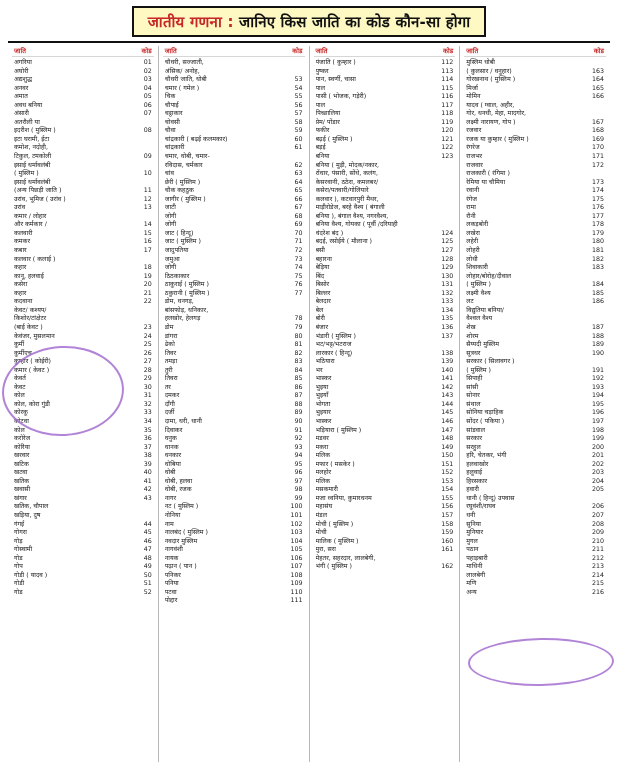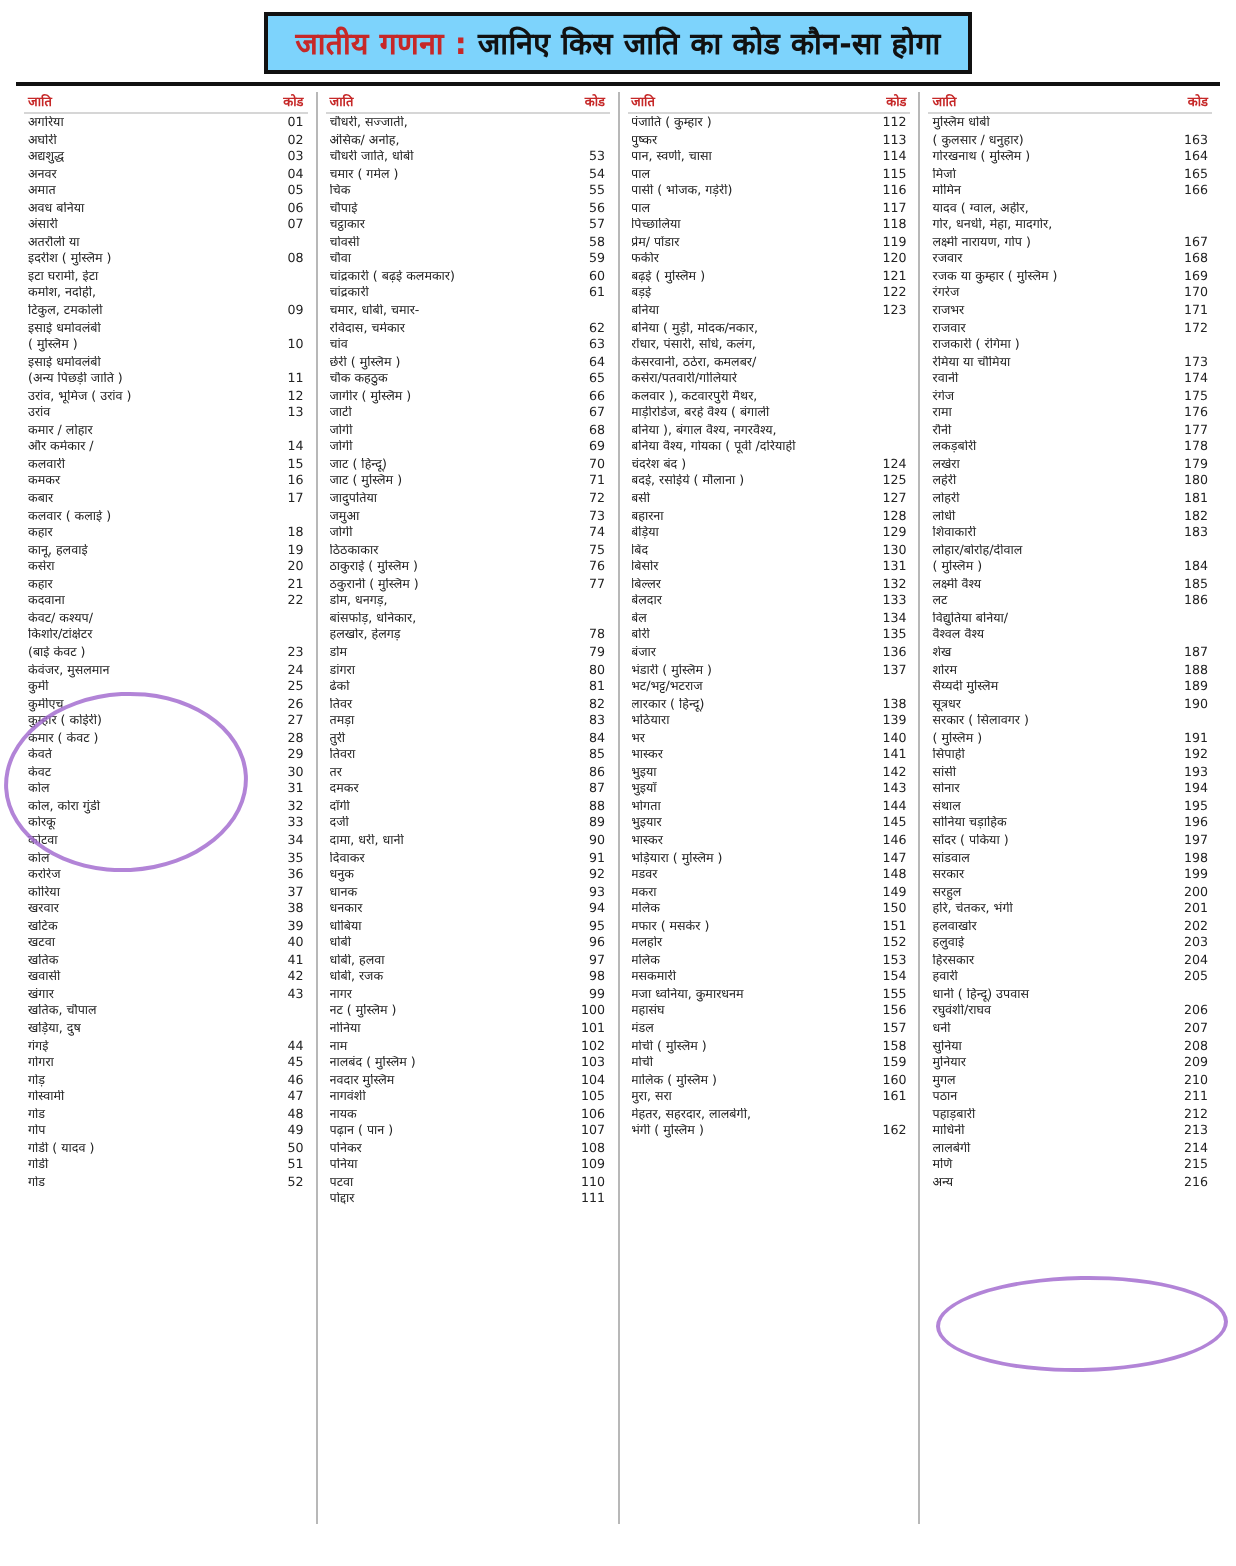--- a/index.html
+++ b/index.html
@@ -14,21 +14,21 @@
 
   
   .header{
     margin:6px 0 4px 0;
     text-align:center;
   }
   .title-box{
     display:inline-block;
     border:2px solid #111;
     padding:3px 14px 4px 14px;
-    background:#7dd3fc;
+    background:#fef9c3;
   }
   .title-text{
     font-size:15px;
     font-weight:bold;
     letter-spacing:.2px;
     color:#111;
     white-space:nowrap;
   }
   .title-text .red{color:#c62828;}
 

